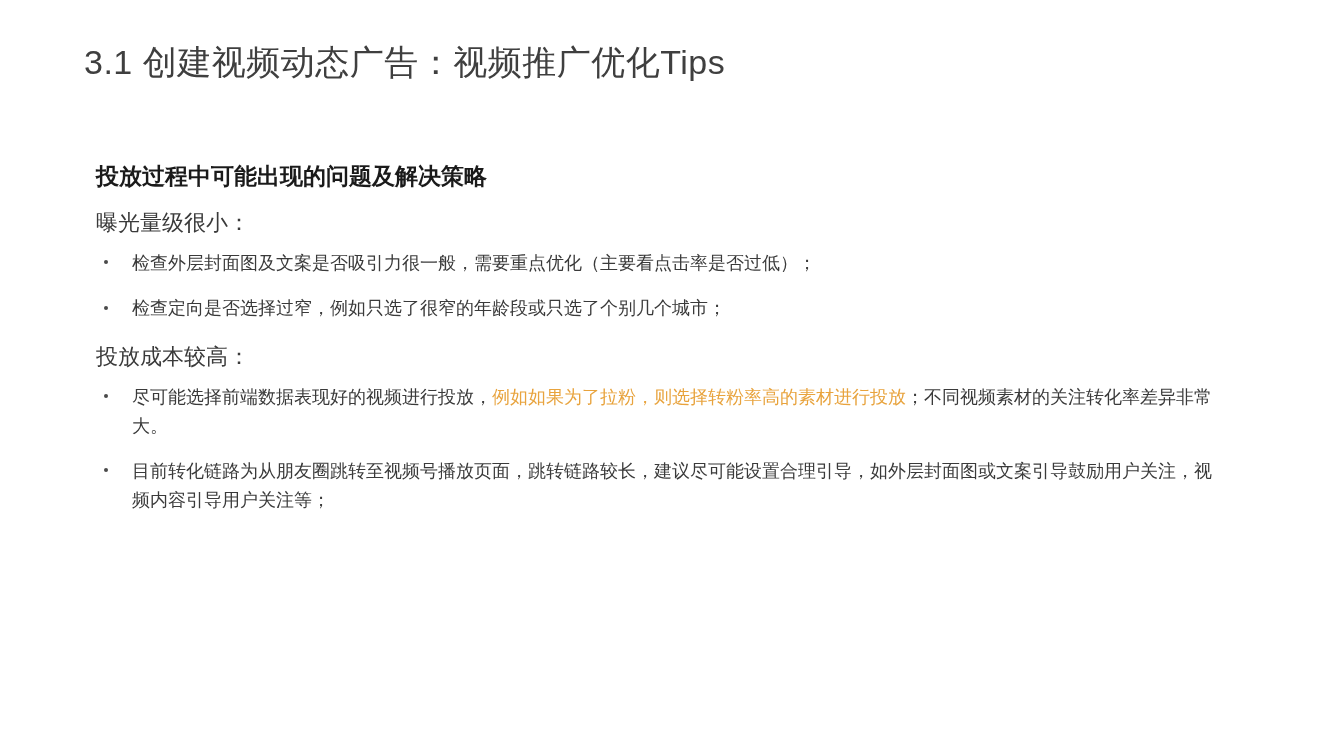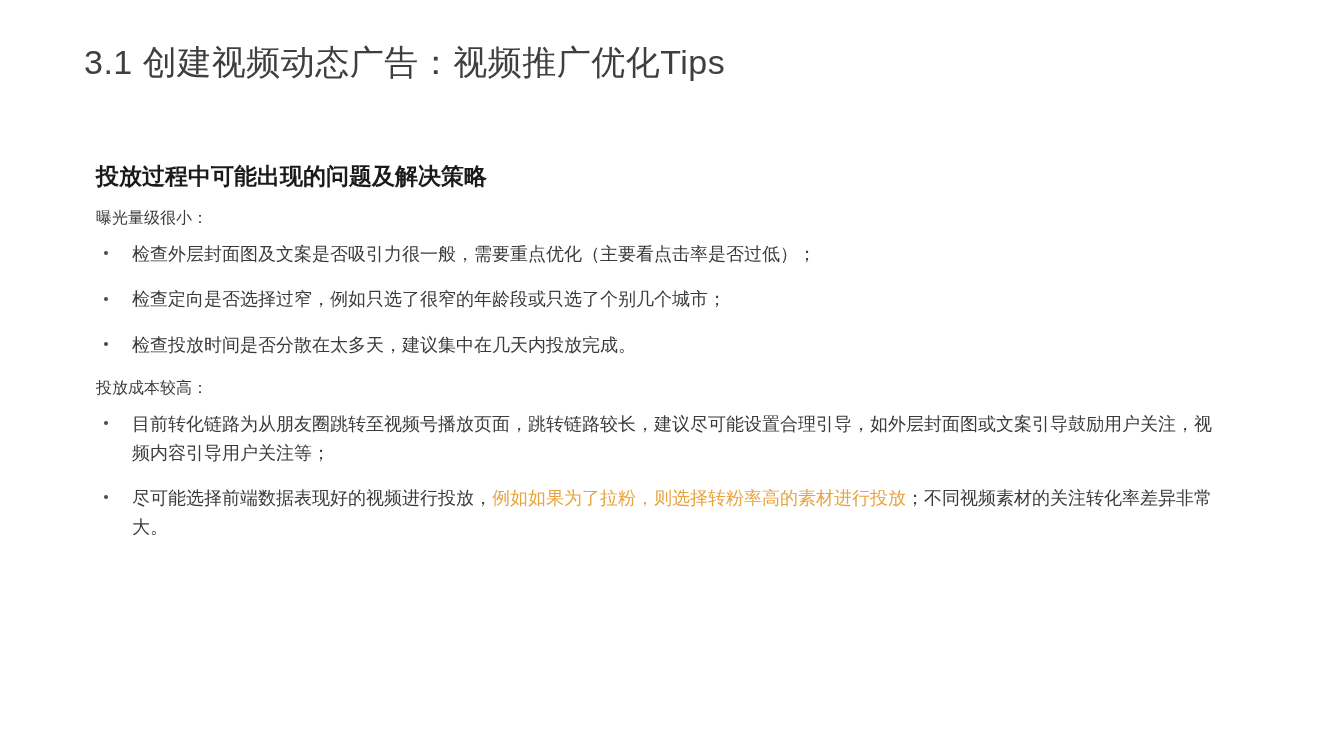--- a/index.html
+++ b/index.html
@@ -37,21 +37,21 @@
     width: 1130px;
   }
   .section-heading {
     font-size: 23px;
     font-weight: bold;
     color: #1a1a1a;
     margin: 0 0 14px 0;
     line-height: 1.4;
   }
   .sub-heading {
-    font-size: 16px;
+    font-size: 22px;
     color: #3a3a3a;
     margin: 0 0 10px 0;
     line-height: 1.5;
   }
   .bullet-list {
     list-style: none;
     margin: 0 0 6px 0;
     padding: 0;
   }
   .bullet-item {
@@ -93,33 +93,29 @@
 
     <ul class="bullet-list">
       <li class="bullet-item">
         <span class="dot"></span>
         <span>检查外层封面图及文案是否吸引力很一般，需要重点优化（主要看点击率是否过低）；</span>
       </li>
       <li class="bullet-item">
         <span class="dot"></span>
         <span>检查定向是否选择过窄，例如只选了很窄的年龄段或只选了个别几个城市；</span>
       </li>
-      <li class="bullet-item">
-        <span class="dot"></span>
-        <span>检查投放时间是否分散在太多天，建议集中在几天内投放完成。</span>
-      </li>
     </ul>
 
     <p class="sub-heading second">投放成本较高：</p>
 
     <ul class="bullet-list">
       <li class="bullet-item">
         <span class="dot"></span>
-        <span>目前转化链路为从朋友圈跳转至视频号播放页面，跳转链路较长，建议尽可能设置合理引导，如外层封面图或文案引导鼓励用户关注，视频内容引导用户关注等；</span>
+        <span>尽可能选择前端数据表现好的视频进行投放，</span><span class="hl">例如如果为了拉粉，则选择转粉率高的素材进行投放</span><span>；不同视频素材的关注转化率差异非常大。</span>
       </li>
       <li class="bullet-item">
         <span class="dot"></span>
-        <span>尽可能选择前端数据表现好的视频进行投放，</span><span class="hl">例如如果为了拉粉，则选择转粉率高的素材进行投放</span><span>；不同视频素材的关注转化率差异非常大。</span>
+        <span>目前转化链路为从朋友圈跳转至视频号播放页面，跳转链路较长，建议尽可能设置合理引导，如外层封面图或文案引导鼓励用户关注，视频内容引导用户关注等；</span>
       </li>
     </ul>
 
   </div>
 </div>
 
 </body></html>

